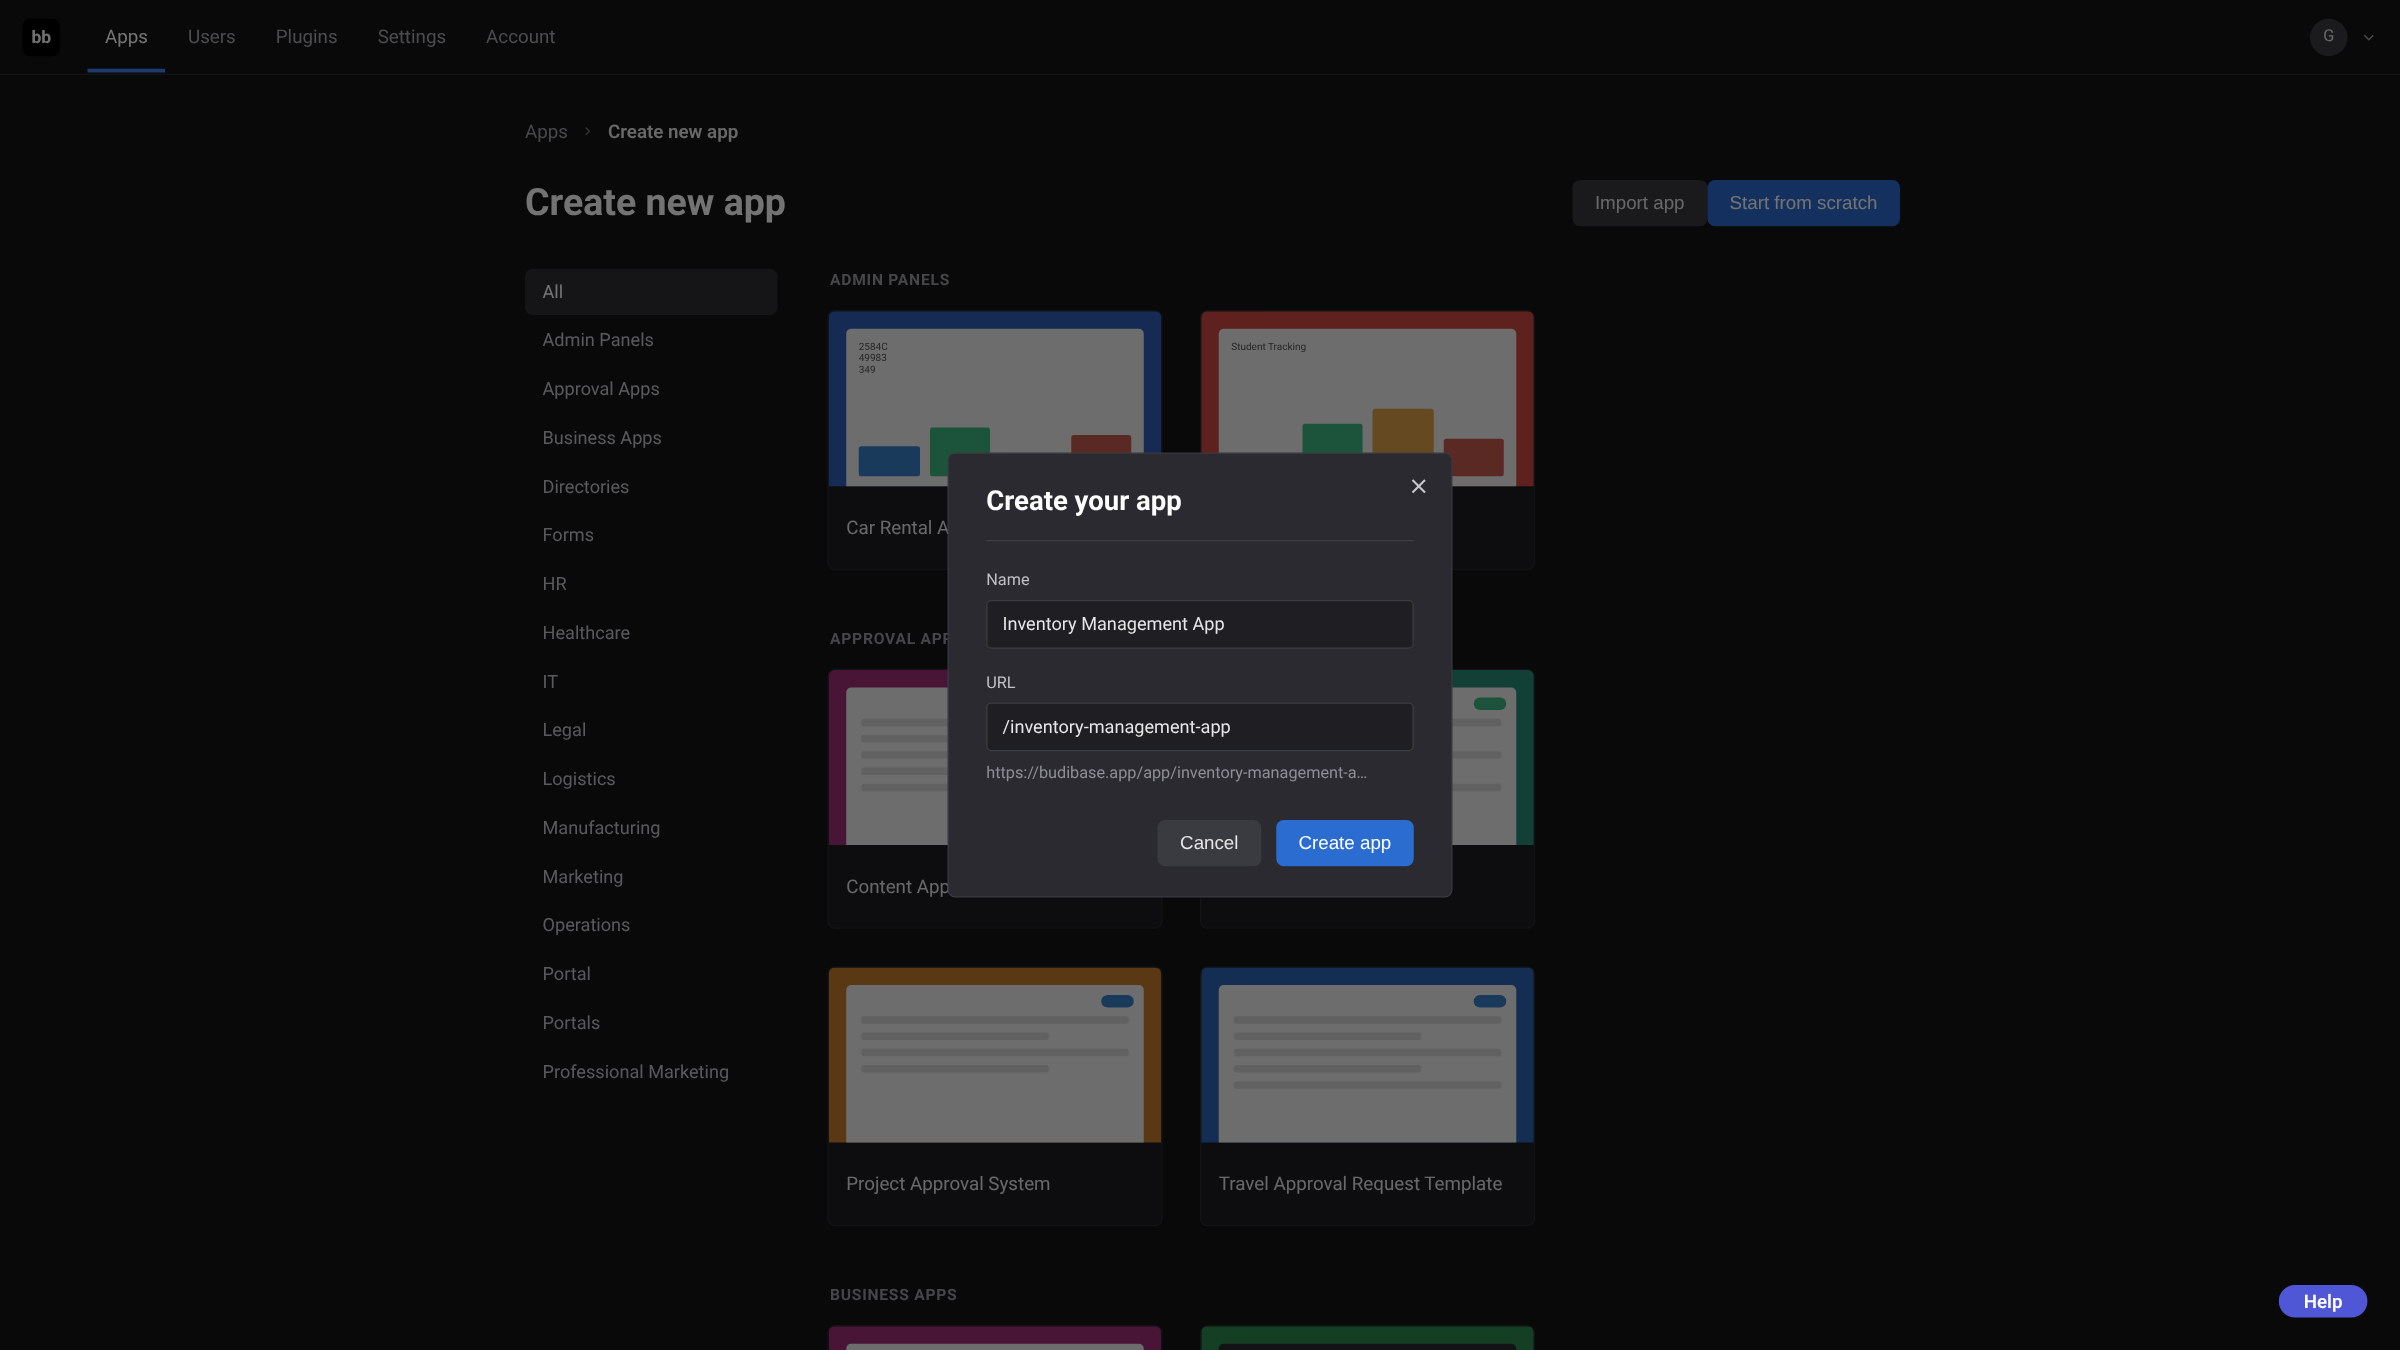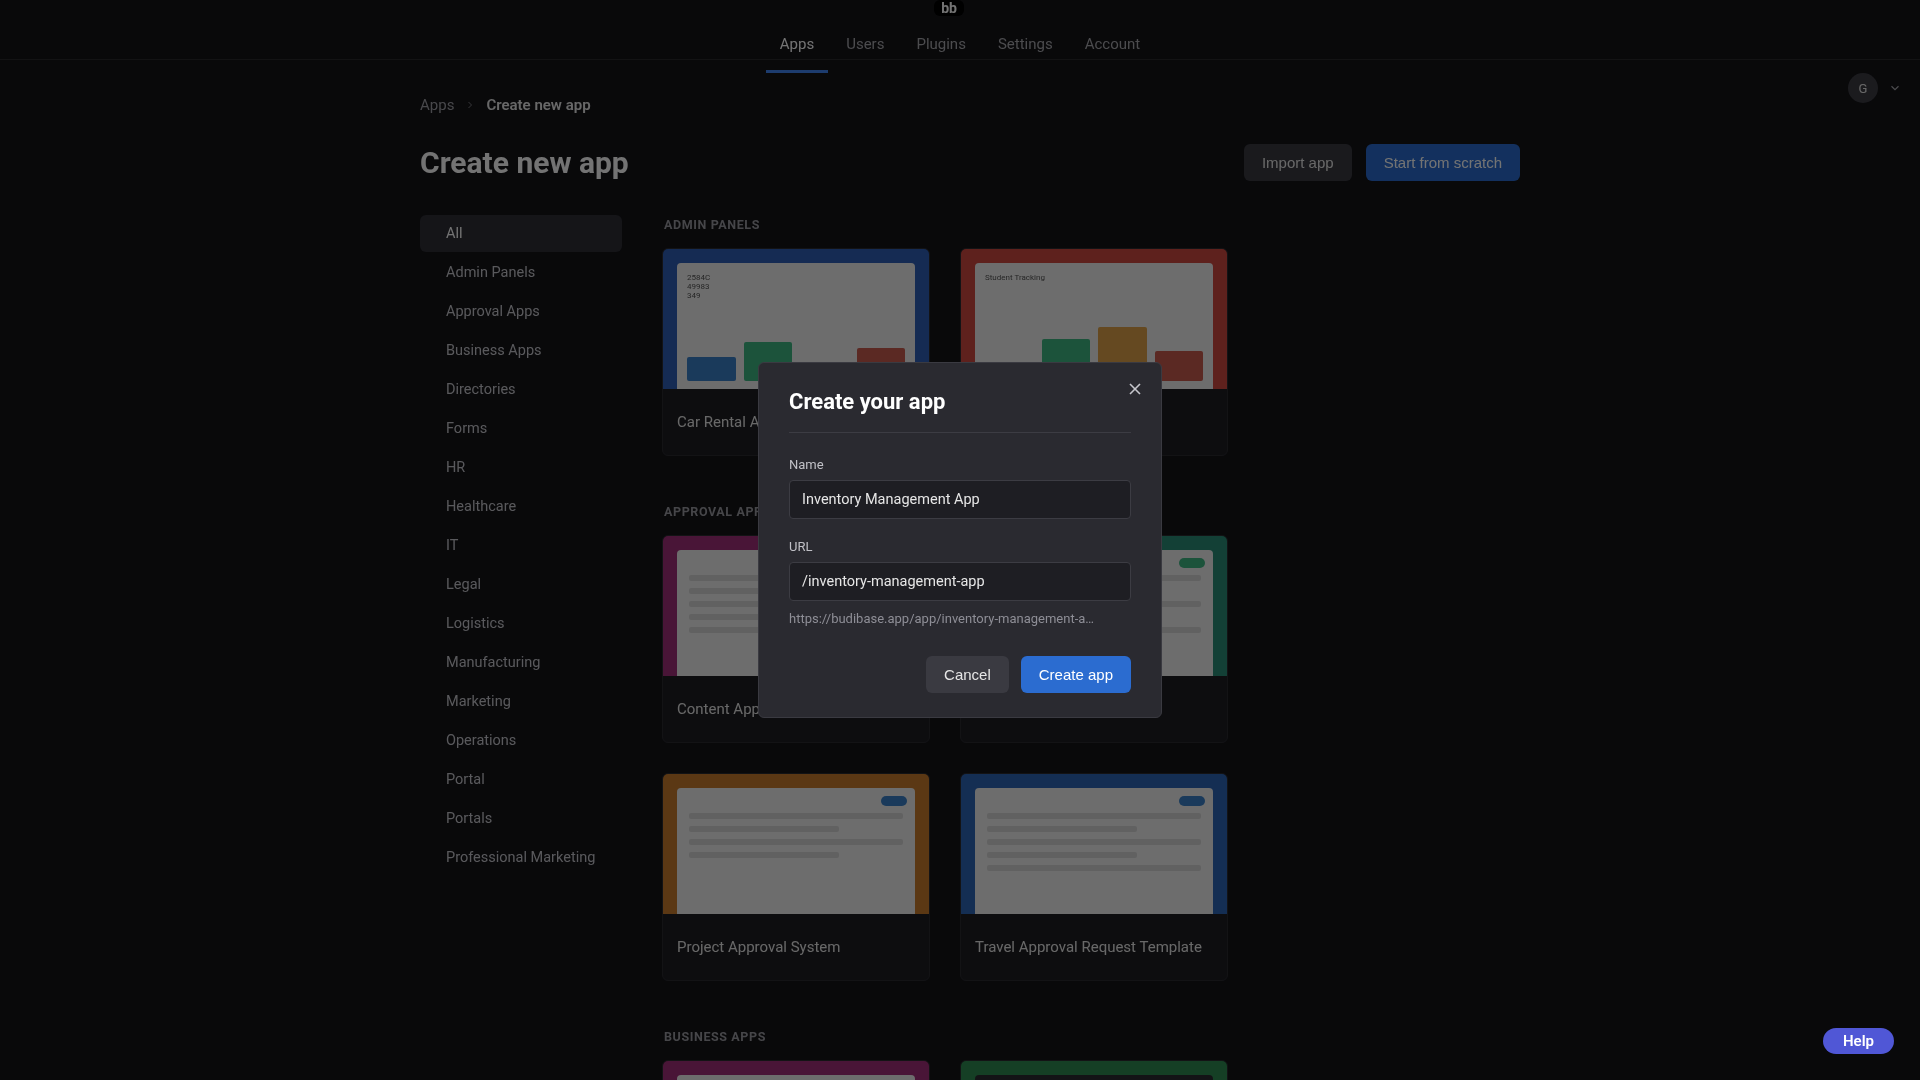--- a/index.html
+++ b/index.html
@@ -1,46 +1,46 @@
 <!DOCTYPE html>
 <html><head>
 <meta charset="utf-8">
 <style>
   * { box-sizing: border-box; margin: 0; padding: 0; }
   html, body { width: 1920px; height: 1080px; background: #141418; color: #e6e6e6; font-family: -apple-system, BlinkMacSystemFont, "Segoe UI", Roboto, sans-serif; overflow: hidden; }
 
   
-  .topnav { height: 60px; display: flex; align-items: center; padding: 0 18px; border-bottom: 1px solid #2a2a2e; position: relative; flex-direction: column; }
+  .topnav { height: 60px; display: flex; align-items: center; padding: 0 18px; border-bottom: 1px solid #2a2a2e; position: relative; }
   .logo { width: 30px; height: 30px; background: #000; border-radius: 6px; display:flex; align-items:center; justify-content:center; font-weight:700; color:#fff; font-size:14px; margin-right: 22px; }
   .navlinks { display:flex; gap: 4px; }
   .navlink { padding: 19px 14px 17px 14px; font-size: 15px; color: #a8a8ad; cursor: pointer; border-bottom: 3px solid transparent; }
   .navlink.active { color: #fff; border-bottom-color: #4285f4; }
   .nav-right { margin-left: auto; display:flex; align-items:center; gap:10px; }
   .avatar { width:30px; height:30px; border-radius:50%; background:#3d3d44; display:flex; align-items:center; justify-content:center; font-size:13px; color:#e6e6e6; }
   .chev { width:14px; height:14px; }
 
   
   .page { padding: 36px 0 0 0; height: calc(1080px - 60px); overflow: hidden; }
   .inner { width: 1100px; margin-left: 420px; }
 
   .breadcrumb { display:flex; align-items:center; gap:10px; font-size:15px; color:#a0a0a6; margin-bottom: 30px; }
   .breadcrumb .cur { color:#e6e6e6; font-weight:600; }
   .chev-sm { width:12px; height:12px; }
 
   .page-header-row { display:flex; align-items:center; margin-bottom: 34px; }
   .page-title { font-size: 30px; font-weight:700; color:#fff; }
-  .header-actions { margin-left:auto; display:flex; gap:14px; }
+  .header-actions { margin-left:auto; display:flex; }
   .btn { border:none; border-radius:6px; padding:10px 18px; font-size:15px; cursor:pointer; }
   .btn-gray { background:#3a3a41; color:#e6e6e6; }
   .btn-primary { background:#2b6cd0; color:#fff; }
 
   .content-row { display:flex; }
 
   .sidebar { width: 202px; margin-right: 40px; }
-  .sidebar-item { padding:10px 26px; border-radius:6px; font-size:14.5px; color:#c6c6cc; cursor:pointer; margin-bottom:2px; }
+  .sidebar-item { padding:10px 14px; border-radius:6px; font-size:14.5px; color:#c6c6cc; cursor:pointer; margin-bottom:2px; }
   .sidebar-item.active { background:#2f2f36; color:#fff; }
 
   .templates { flex:1; }
   .section-title { font-size:12.5px; letter-spacing:0.6px; font-weight:700; color:#9b9ba2; margin: 2px 0 16px 2px; text-transform:uppercase; }
   .card-grid { display:flex; gap:30px; flex-wrap:wrap; margin-bottom: 48px; }
   .card { width: 268px; border-radius:6px; overflow:hidden; background:#1e1e23; border:1px solid #2b2b30; cursor:pointer; }
   .card-thumb { height: 140px; padding: 14px 14px 0 14px; }
   .thumb-inner { background:#f2f2f2; height:100%; border-radius:4px 4px 0 0; position:relative; }
   .card-label { padding: 24px 14px; font-size:15px; color:#e6e6e6; }
 

